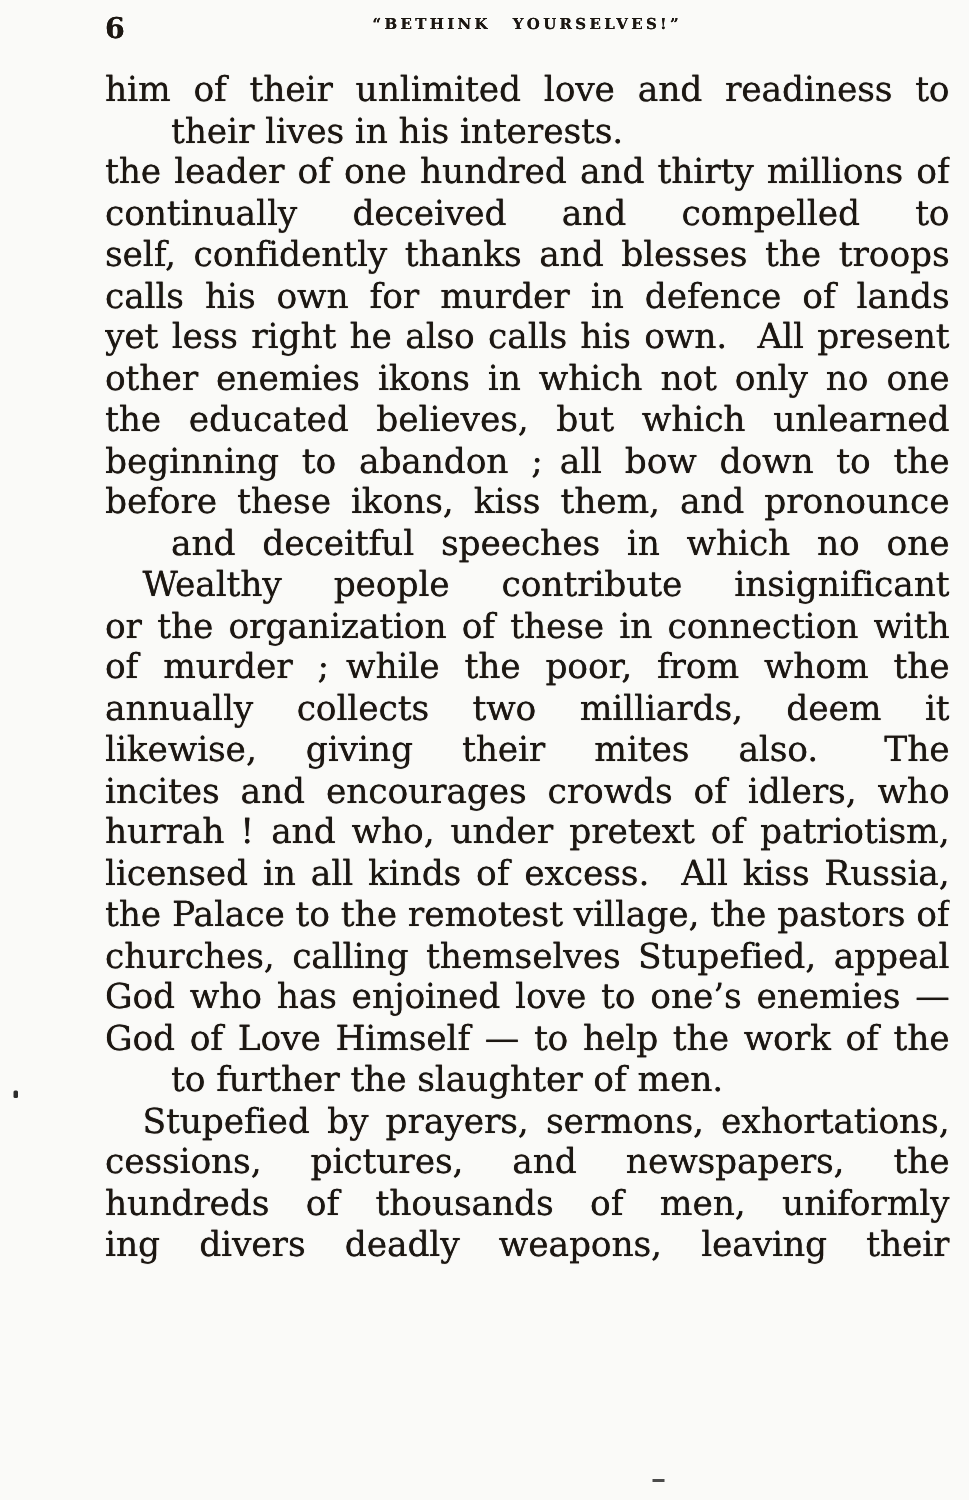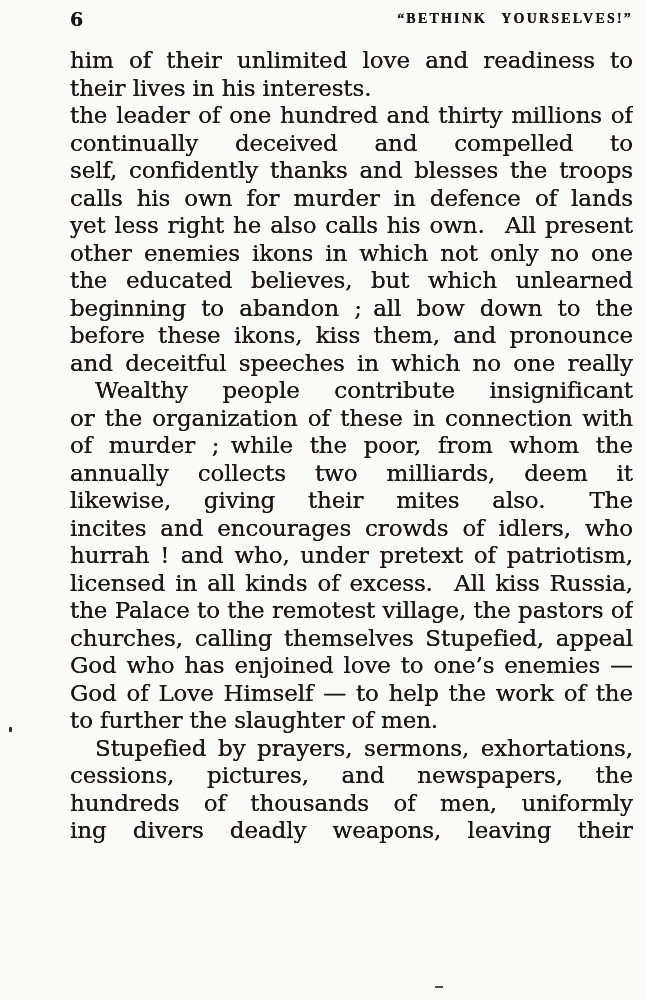--- a/index.html
+++ b/index.html
@@ -29,47 +29,47 @@
     top: 1px;
     font-size: 19px;
     font-weight: bold;
     text-shadow: 0 0 0.4px #1c1712;
   }
   .running-title {
     position: absolute;
     left: 0;
     right: 0;
     top: 4px;
-    text-align: right;
-    font-size: 14px;
+    text-align: center;
+    font-size: 10px;
     font-weight: bold;
     letter-spacing: 2.2px;
     word-spacing: 9px;
     text-shadow: 0 0 0.4px #1c1712;
     white-space: nowrap;
-    font-family: Liberation Serif, serif;
   }
   .page-body {
     position: absolute;
     top: 47px;
     left: 70px;
     width: 563px;
   }
   .line {
     height: 27.5px;
     line-height: 27.5px;
     font-size: 23px;
     letter-spacing: -0.1px;
     text-align: justify;
     text-align-last: justify;
     overflow: hidden;
     text-shadow: 0 0 0.45px #1c1712;
   }
   .line.para-end {
     text-align-last: left;
+    margin-left: 44px;
   }
   .line.first-of-para {
     text-indent: 25px;
   }
   .speck-dot {
     position: absolute;
     left: 9px;
     top: 727px;
     width: 3px;
     height: 5px;

